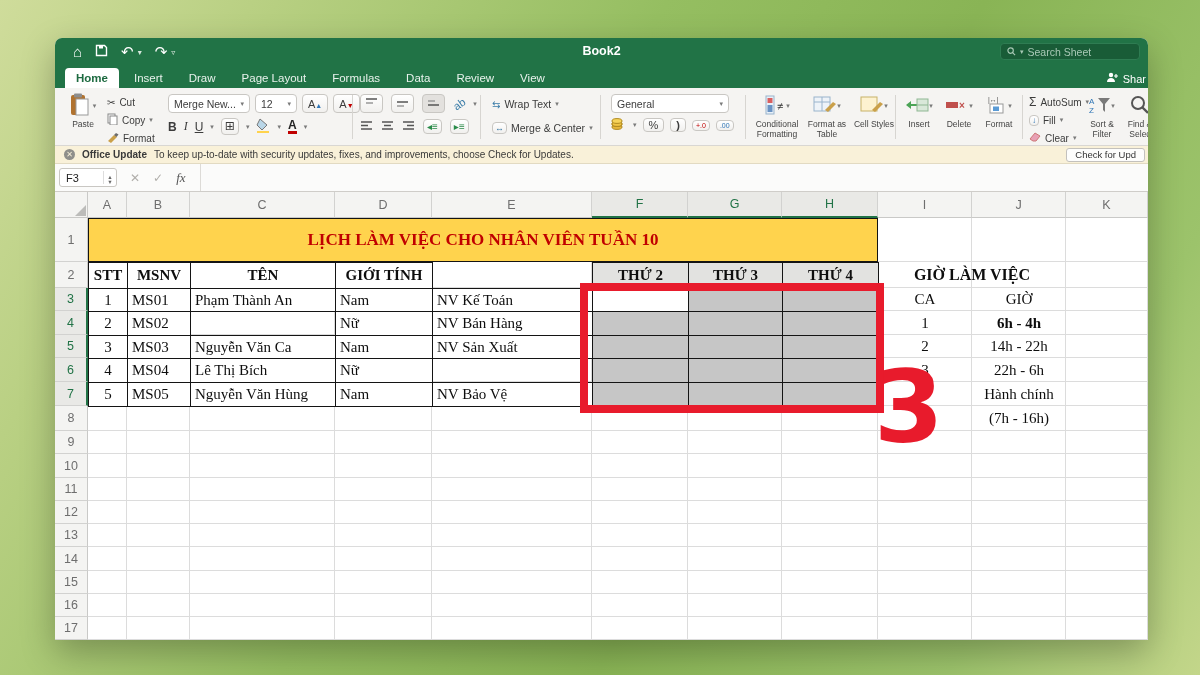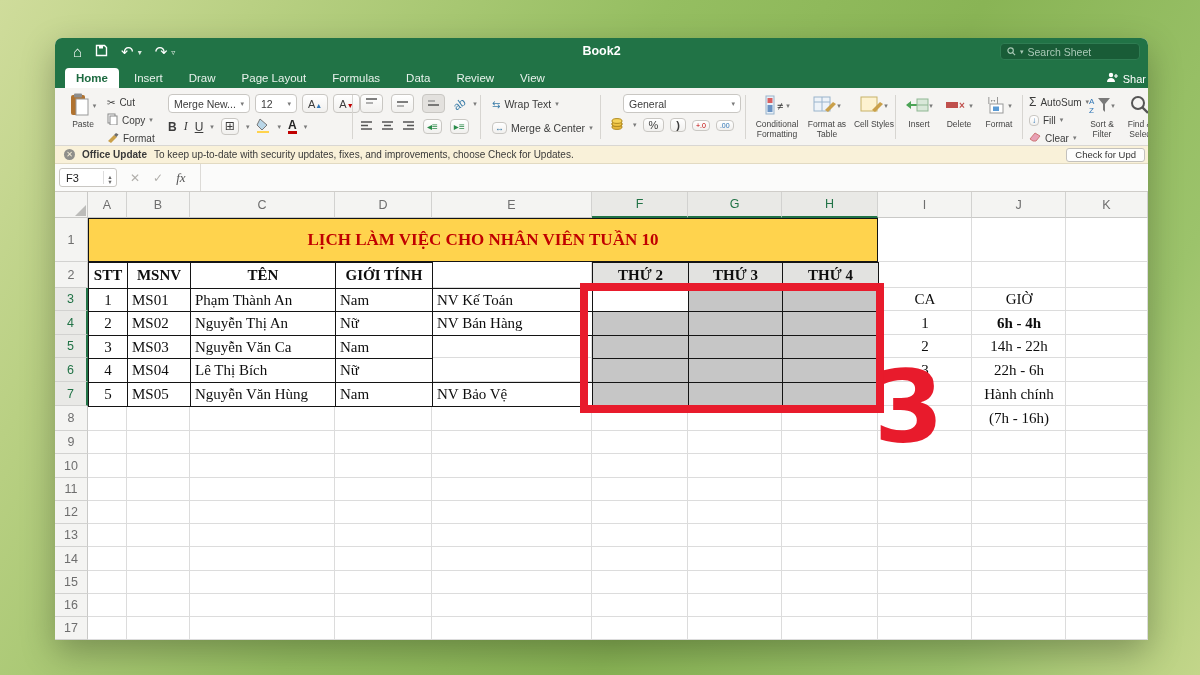--- a/index.html
+++ b/index.html
@@ -272,21 +272,21 @@
         <div class="smallrow" style="margin-top:8px;">
           <span class="rbtn" style="font-size:9px; padding:0 2px; color:#3a7ca8;">↔</span>
           <span>Merge &amp; Center</span>
           <span class="caret">▾</span>
         </div>
       </div>
 
       <div class="rsep" style="left:545px;"></div>
 
       <div style="position:absolute; left:556px; top:6px;">
-        <div class="ff-box" style="width:118px;margin-left:12px;">
+        <div class="ff-box" style="width:118px;">
           <span style="font-size:10.5px;">General</span>
           <span class="caret">▾</span>
         </div>
         <div style="display:flex; gap:6px; margin-top:5px; align-items:center;">
           <span>
             <svg width="16" height="12" viewBox="0 0 16 12">
                 <ellipse cx="6" cy="9" rx="5" ry="2.4" fill="#e7b73c" stroke="#b08a20"></ellipse>
                 <ellipse cx="6" cy="6" rx="5" ry="2.4" fill="#f0c círculo44" stroke="#b08a20"></ellipse>
                 <ellipse cx="6" cy="6" rx="5" ry="2.4" fill="#f0c444" stroke="#b08a20"></ellipse>
                 <ellipse cx="6" cy="3" rx="5" ry="2.4" fill="#f6d35a" stroke="#b08a20"></ellipse>
@@ -650,27 +650,27 @@
         <div class="tcell bordered center serif" style="left: 537px; top: 70px; width: 97px; height: 27px; font-weight: bold; background: rgb(226, 226, 224);">THỨ 2</div>
         <div class="tcell bordered center serif" style="left: 633px; top: 70px; width: 95px; height: 27px; font-weight: bold; background: rgb(226, 226, 224);">THỨ 3</div>
         <div class="tcell bordered center serif" style="left: 727px; top: 70px; width: 97px; height: 27px; font-weight: bold; background: rgb(226, 226, 224);">THỨ 4</div>
         <div class="tcell bordered serif center" style="left: 33px; top: 96px; width: 40px; height: 24px; background: rgb(255, 255, 255);">1</div>
         <div class="tcell bordered serif left" style="left: 72px; top: 96px; width: 64px; height: 24px; background: rgb(255, 255, 255);">MS01</div>
         <div class="tcell bordered serif left" style="left: 135px; top: 96px; width: 146px; height: 24px; background: rgb(255, 255, 255);">Phạm Thành An</div>
         <div class="tcell bordered serif left" style="left: 280px; top: 96px; width: 98px; height: 24px; background: rgb(255, 255, 255);">Nam</div>
         <div class="tcell bordered serif left" style="left: 377px; top: 96px; width: 161px; height: 24px; background: rgb(255, 255, 255);">NV Kế Toán</div>
         <div class="tcell bordered serif center" style="left: 33px; top: 119px; width: 40px; height: 25px; background: rgb(255, 255, 255);">2</div>
         <div class="tcell bordered serif left" style="left: 72px; top: 119px; width: 64px; height: 25px; background: rgb(255, 255, 255);">MS02</div>
-        <div class="tcell bordered serif left" style="left: 135px; top: 119px; width: 146px; height: 25px; background: rgb(255, 255, 255);">Nguyễn Thị An</div>
         <div class="tcell bordered serif left" style="left: 280px; top: 119px; width: 98px; height: 25px; background: rgb(255, 255, 255);">Nữ</div>
         <div class="tcell bordered serif left" style="left: 377px; top: 119px; width: 161px; height: 25px; background: rgb(255, 255, 255);">NV Bán Hàng</div>
         <div class="tcell bordered serif center" style="left: 33px; top: 143px; width: 40px; height: 24px; background: rgb(255, 255, 255);">3</div>
         <div class="tcell bordered serif left" style="left: 72px; top: 143px; width: 64px; height: 24px; background: rgb(255, 255, 255);">MS03</div>
         <div class="tcell bordered serif left" style="left: 135px; top: 143px; width: 146px; height: 24px; background: rgb(255, 255, 255);">Nguyễn Văn Ca</div>
         <div class="tcell bordered serif left" style="left: 280px; top: 143px; width: 98px; height: 24px; background: rgb(255, 255, 255);">Nam</div>
+        <div class="tcell bordered serif left" style="left: 377px; top: 143px; width: 161px; height: 24px; background: rgb(255, 255, 255);">NV Sản Xuất</div>
         <div class="tcell bordered serif center" style="left: 33px; top: 166px; width: 40px; height: 25px; background: rgb(255, 255, 255);">4</div>
         <div class="tcell bordered serif left" style="left: 72px; top: 166px; width: 64px; height: 25px; background: rgb(255, 255, 255);">MS04</div>
         <div class="tcell bordered serif left" style="left: 135px; top: 166px; width: 146px; height: 25px; background: rgb(255, 255, 255);">Lê Thị Bích</div>
         <div class="tcell bordered serif left" style="left: 280px; top: 166px; width: 98px; height: 25px; background: rgb(255, 255, 255);">Nữ</div>
         <div class="tcell bordered serif center" style="left: 33px; top: 190px; width: 40px; height: 25px; background: rgb(255, 255, 255);">5</div>
         <div class="tcell bordered serif left" style="left: 72px; top: 190px; width: 64px; height: 25px; background: rgb(255, 255, 255);">MS05</div>
         <div class="tcell bordered serif left" style="left: 135px; top: 190px; width: 146px; height: 25px; background: rgb(255, 255, 255);">Nguyễn Văn Hùng</div>
         <div class="tcell bordered serif left" style="left: 280px; top: 190px; width: 98px; height: 25px; background: rgb(255, 255, 255);">Nam</div>
         <div class="tcell bordered serif left" style="left: 377px; top: 190px; width: 187px; height: 25px; background: rgb(255, 255, 255);">NV Bảo Vệ</div>
         <div class="tcell bordered" style="left: 537px; top: 96px; width: 97px; height: 24px; background: rgb(255, 255, 255);"></div>
@@ -681,20 +681,21 @@
         <div class="tcell bordered" style="left: 727px; top: 119px; width: 97px; height: 25px; background: rgb(198, 198, 198);"></div>
         <div class="tcell bordered" style="left: 537px; top: 143px; width: 97px; height: 24px; background: rgb(198, 198, 198);"></div>
         <div class="tcell bordered" style="left: 633px; top: 143px; width: 95px; height: 24px; background: rgb(198, 198, 198);"></div>
         <div class="tcell bordered" style="left: 727px; top: 143px; width: 97px; height: 24px; background: rgb(198, 198, 198);"></div>
         <div class="tcell bordered" style="left: 537px; top: 166px; width: 97px; height: 25px; background: rgb(198, 198, 198);"></div>
         <div class="tcell bordered" style="left: 633px; top: 166px; width: 95px; height: 25px; background: rgb(198, 198, 198);"></div>
         <div class="tcell bordered" style="left: 727px; top: 166px; width: 97px; height: 25px; background: rgb(198, 198, 198);"></div>
         <div class="tcell bordered" style="left: 537px; top: 190px; width: 97px; height: 25px; background: rgb(198, 198, 198);"></div>
         <div class="tcell bordered" style="left: 633px; top: 190px; width: 95px; height: 25px; background: rgb(198, 198, 198);"></div>
         <div class="tcell bordered" style="left: 727px; top: 190px; width: 97px; height: 25px; background: rgb(198, 198, 198);"></div>
+        <div class="tcell center serif" style="left: 823px; top: 70px; width: 188px; height: 26px; font-weight: bold; font-size: 16px;">GIỜ LÀM VIỆC</div>
         <div class="tcell center serif" style="left: 823px; top: 96px; width: 94px; height: 23px;">CA</div>
         <div class="tcell center serif" style="left: 917px; top: 96px; width: 94px; height: 23px;">GIỜ</div>
         <div class="tcell center serif" style="left: 823px; top: 119px; width: 94px; height: 24px;">1</div>
         <div class="tcell center serif" style="left: 917px; top: 119px; width: 94px; height: 24px; font-weight: bold;">6h - 4h</div>
         <div class="tcell center serif" style="left: 823px; top: 143px; width: 94px; height: 23px;">2</div>
         <div class="tcell center serif" style="left: 917px; top: 143px; width: 94px; height: 23px;">14h - 22h</div>
         <div class="tcell center serif" style="left: 823px; top: 166px; width: 94px; height: 24px;">3</div>
         <div class="tcell center serif" style="left: 917px; top: 166px; width: 94px; height: 24px;">22h - 6h</div>
         <div class="tcell center serif" style="left: 823px; top: 190px; width: 94px; height: 24px;">4</div>
         <div class="tcell center serif" style="left: 917px; top: 190px; width: 94px; height: 24px;">Hành chính</div>

